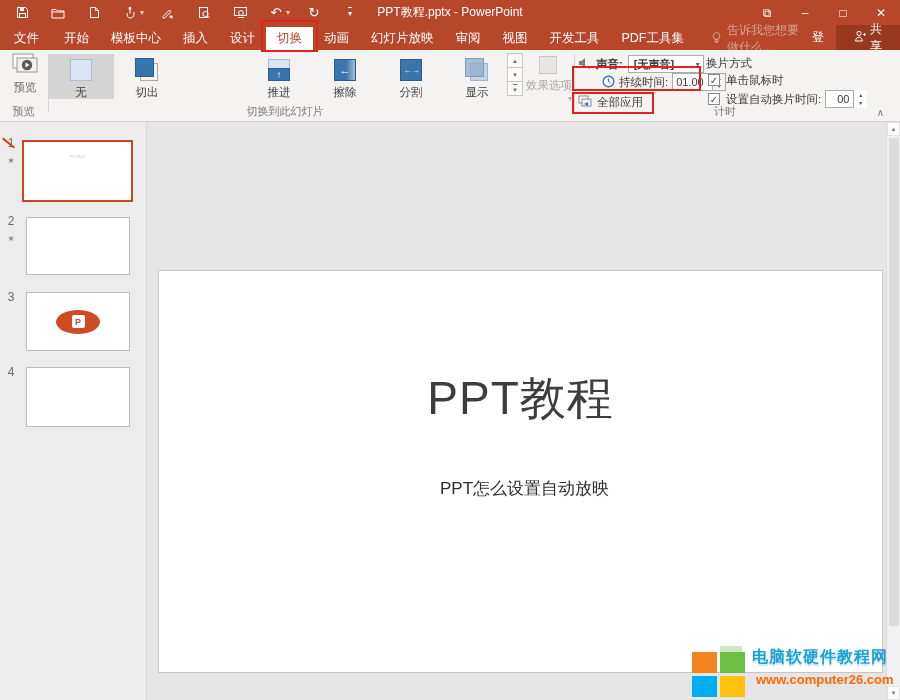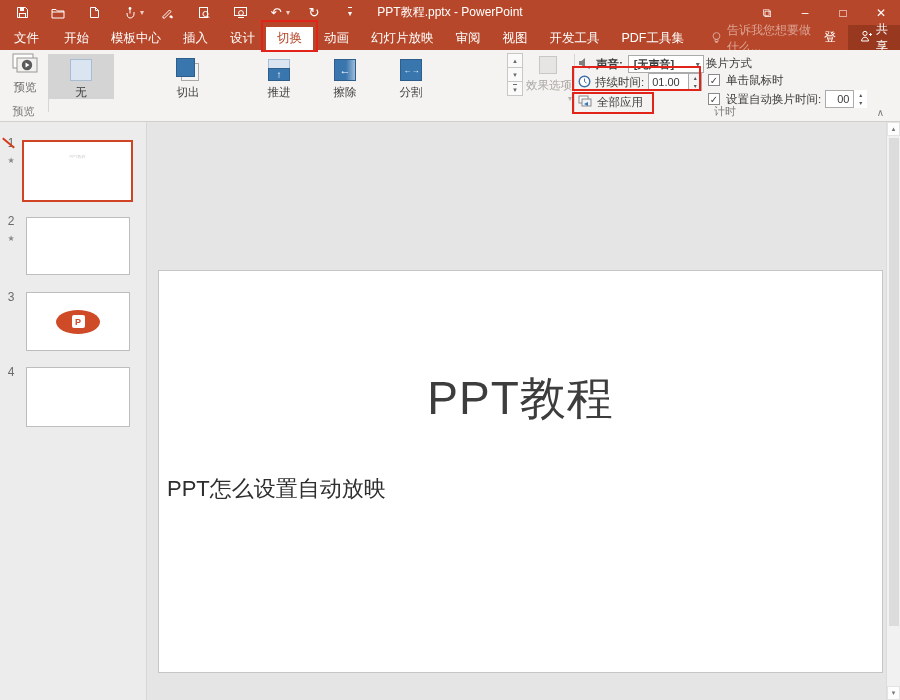--- a/index.html
+++ b/index.html
@@ -17,21 +17,21 @@
   .wbtn{width:38px;height:25px;display:flex;align-items:center;justify-content:center;font-size:12px;color:#fff;}
 
   
   .tabrow{position:absolute;left:0;top:25px;width:900px;height:25px;background:#b7472a;display:flex;align-items:flex-end;font-size:12.5px;color:#fff;}
   .tab{height:23px;line-height:23px;padding:0 11px;position:relative;white-space:nowrap;}
   .tab.selected{background:#fff;color:#b7472a;}
   .tab-hl{position:absolute;left:-5px;right:-5px;top:-7px;bottom:-2px;border:2px solid #e2231a;pointer-events:none;z-index:5;}
   .searchbox{display:flex;align-items:center;height:23px;margin-left:16px;color:#dba394;font-size:12px;gap:5px;}
   .acct{margin-left:auto;display:flex;align-items:center;height:25px;}
   .signin{padding:0 12px;height:23px;line-height:23px;font-size:12px;}
-  .sharebox{display:flex;align-items:center;gap:4px;background:rgba(60,10,0,.25);height:25px;padding:0 12px;font-size:12px;}
+  .sharebox{display:flex;align-items:center;gap:4px;background:rgba(60,10,0,.25);height:25px;padding:0 18px;font-size:12px;}
 
   
   .ribbon{position:absolute;left:0;top:50px;width:900px;height:72px;background:#f4f3f1;border-bottom:1px solid #d2cfcc;font-size:11.5px;color:#3b3b3b;}
   .rsep{position:absolute;top:4px;height:58px;width:1px;background:#d8d5d2;}
   .group-label{position:absolute;bottom:2px;font-size:11px;color:#7d7a77;text-align:center;}
   .preview-btn{position:absolute;left:4px;top:3px;width:42px;height:50px;text-align:center;color:#6f6c69;}
   .preview-btn .plabel{margin-top:3px;font-size:11.5px;}
   .titem{position:absolute;top:4px;width:66px;height:45px;text-align:center;}
   .titem.selected{background:#d4d4d4;}
   .ticon{width:26px;height:26px;margin:3px auto 0;position:relative;}
@@ -58,21 +58,21 @@
   .thumbstar{position:absolute;font-size:8px;color:#8a8a8a;width:14px;text-align:center;}
   .pen-slash{position:absolute;width:15px;height:2px;background:#d43b1b;transform:rotate(40deg);}
   .thumb{position:absolute;background:#fff;border:1px solid #bdbdbd;}
   .thumb.selected{border:2px solid #d04324;}
   .thumb .tinytext{position:absolute;left:0;right:0;top:12px;text-align:center;font-size:4px;color:#cfcfcf;}
   .logo-eye{position:absolute;left:50%;top:50%;transform:translate(-50%,-50%);width:44px;height:24px;background:#cf4a27;border-radius:50%;display:flex;align-items:center;justify-content:center;}
   .logo-eye .pbox{width:13px;height:13px;background:#fff;border-radius:2px;display:flex;align-items:center;justify-content:center;font-size:9px;font-weight:bold;color:#cf4a27;}
   .canvas{position:absolute;left:148px;top:122px;width:738px;height:578px;background:#e5e5e5;}
   .slide{position:absolute;left:158px;top:270px;width:725px;height:403px;background:#fff;border:1px solid #c6c6c6;}
   .slide-title{position:absolute;left:0;width:100%;top:95px;height:64px;line-height:64px;text-align:center;font-size:46px;font-weight:300;color:#3d3d3d;letter-spacing:1px;}
-  .slide-sub{position:absolute;left:0;width:100%;top:207px;height:22px;line-height:22px;text-align:left;font-size:22px;color:#2e2e2e;padding-left:8px;}
+  .slide-sub{position:absolute;left:0;width:100%;top:207px;height:22px;line-height:22px;text-align:center;font-size:17px;color:#2e2e2e;padding-left:8px;}
   .vscroll{position:absolute;left:886px;top:122px;width:14px;height:578px;background:#f1f1f1;border-left:1px solid #dcdcdc;}
   .varrow{width:13px;height:14px;display:flex;align-items:center;justify-content:center;font-size:7px;color:#777;border:1px solid #e3e3e3;background:#fdfdfd;}
   .vthumb{position:absolute;left:2px;top:16px;width:10px;height:488px;background:#dcdcdc;}
   .varrow.bot{position:absolute;bottom:0;}
 
   
   .watermark{position:absolute;left:690px;top:645px;width:206px;height:52px;z-index:8;}
   .wm-logo{position:absolute;left:2px;top:5px;width:54px;height:46px;}
   .wm-sq{position:absolute;width:25px;height:21px;}
   .wm-ghost{position:absolute;left:28px;top:-4px;width:22px;height:18px;background:#cde6bd;}
@@ -195,21 +195,21 @@
     </div>
     <div class="group-label" style="left:0;width:47px;">预览</div>
     <div class="rsep" style="left:48px;"></div>
 
     <div class="titem selected" style="left:48px;">
       <div class="ticon">
           <div class="sq" style="left:2px;top:2px;width:22px;height:22px;background:#dbe5f1;border:1px solid #a8bcd4;"></div>
         </div>
       <div class="tlabel">无</div>
     </div>
-    <div class="titem" style="left:114px;margin-left:41px;">
+    <div class="titem" style="left:114px;">
       <div class="ticon">
           <div class="sq" style="left:6px;top:6px;width:18px;height:18px;background:#f4f4f4;border:1px solid #a9a9a9;"></div>
           <div class="sq" style="left:1px;top:1px;width:19px;height:19px;background:#3a76ae;border:1px solid #2e5e8c;"></div>
         </div>
       <div class="tlabel">切出</div>
     </div>
     <div class="titem" style="left:246px;">
       <div class="ticon">
           <div class="sq" style="left:2px;top:2px;width:22px;height:9px;background:#dbe5f1;border:1px solid #a8bcd4;border-bottom:none;"></div>
           <div class="sq" style="left:2px;top:11px;width:22px;height:13px;background:#3a76ae;border:1px solid #2e5e8c;color:#fff;font-size:10px;line-height:12px;text-align:center;">↑</div>
@@ -220,48 +220,56 @@
       <div class="ticon">
           <div class="sq" style="left:2px;top:2px;width:22px;height:22px;background:linear-gradient(90deg,#3a76ae 55%,#9fbcd8);border:1px solid #2e5e8c;color:#fff;font-size:11px;line-height:21px;text-align:center;">←</div>
         </div>
       <div class="tlabel">擦除</div>
     </div>
     <div class="titem" style="left:378px;">
       <div class="ticon">
           <div class="sq" style="left:2px;top:2px;width:22px;height:22px;background:#3a76ae;border:1px solid #2e5e8c;color:#fff;font-size:8px;line-height:21px;text-align:center;letter-spacing:-1px;">← →</div>
         </div>
       <div class="tlabel">分割</div>
+    </div>
+    <div class="titem" style="left:444px;">
+      <div class="ticon">
+          <div class="sq" style="left:6px;top:6px;width:18px;height:18px;background:#c4d3e5;border:1px solid #9bb3cd;"></div>
+          <div class="sq" style="left:1px;top:1px;width:19px;height:19px;background:rgba(146,175,205,.8);border:1px solid #7f9cbc;"></div>
+        </div>
+      <div class="tlabel">显示</div>
     </div>
     <div class="gal-scroll">
       <div class="gsb">▴</div>
       <div class="gsb">▾</div>
       <div class="gsb">
           <span class="bar">▾</span>
         </div>
     </div>
+    <div class="group-label" style="left:200px;width:170px;">切换到此幻灯片</div>
 
     <div class="effopt">
       <div class="eicon"></div>
       <div class="elabel">效果选项</div>
       <div class="earrow">▾</div>
     </div>
     <div class="rsep" style="left:574px;"></div>
 
     <div class="trow" style="left:578px;top:5px;font-weight:bold;">
       <span style="margin-right:4px;"><svg width="14" height="12" viewBox="0 0 14 12">
             <path d="M1 4h2.5L7 1v10L3.5 8H1z" fill="#7f7f7f"></path>
             <path d="M9 9.5l3 2-1 .5z" fill="#2e75b6"></path>
           </svg></span>
       <span>声音:</span>
       <div class="combo" style="width:76px;margin-left:5px;">
         <span>[无声音]</span>
         <span style="font-size:8px;color:#666;">▾</span>
       </div>
     </div>
-    <div class="trow" style="left:578px;top:23px;">
+    <div class="trow" style="left:602px;top:23px;">
       <span style="margin-right:4px;"><svg width="13" height="13" viewBox="0 0 13 13">
             <circle cx="6.5" cy="6.5" r="5.3" fill="#fff" stroke="#3f6fa6" stroke-width="1.4"></circle>
             <path d="M6.5 3.5v3l2 1.5" stroke="#3f6fa6" fill="none"></path>
           </svg></span>
       <span>持续时间:</span>
       <input class="numinput" style="width: 41px; margin-left: 4px;" value="01.00">
       <div class="spin">
           <span>▴</span>
           <span>▾</span>
         </div>
@@ -323,14 +331,25 @@
     <div class="slide-title">PPT教程</div>
     <div class="slide-sub">PPT怎么设置自动放映</div>
   </div>
 
   <div class="vscroll">
     <div class="varrow">▴</div>
     <div class="vthumb"></div>
     <div class="varrow bot">▾</div>
   </div>
 
+  <div class="watermark">
+    <div class="wm-logo">
+      <div class="wm-ghost"></div>
+      <div class="wm-sq" style="left:0;top:2px;background:#f58220;"></div>
+      <div class="wm-sq" style="left:28px;top:2px;background:#6dbe45;"></div>
+      <div class="wm-sq" style="left:0;top:26px;background:#00aeef;"></div>
+      <div class="wm-sq" style="left:28px;top:26px;background:#ffc20e;"></div>
+    </div>
+    <div class="wm-site">电脑软硬件教程网</div>
+    <div class="wm-url">www.computer26.com</div>
+  </div>
 
 </div>
 
 </body></html>

